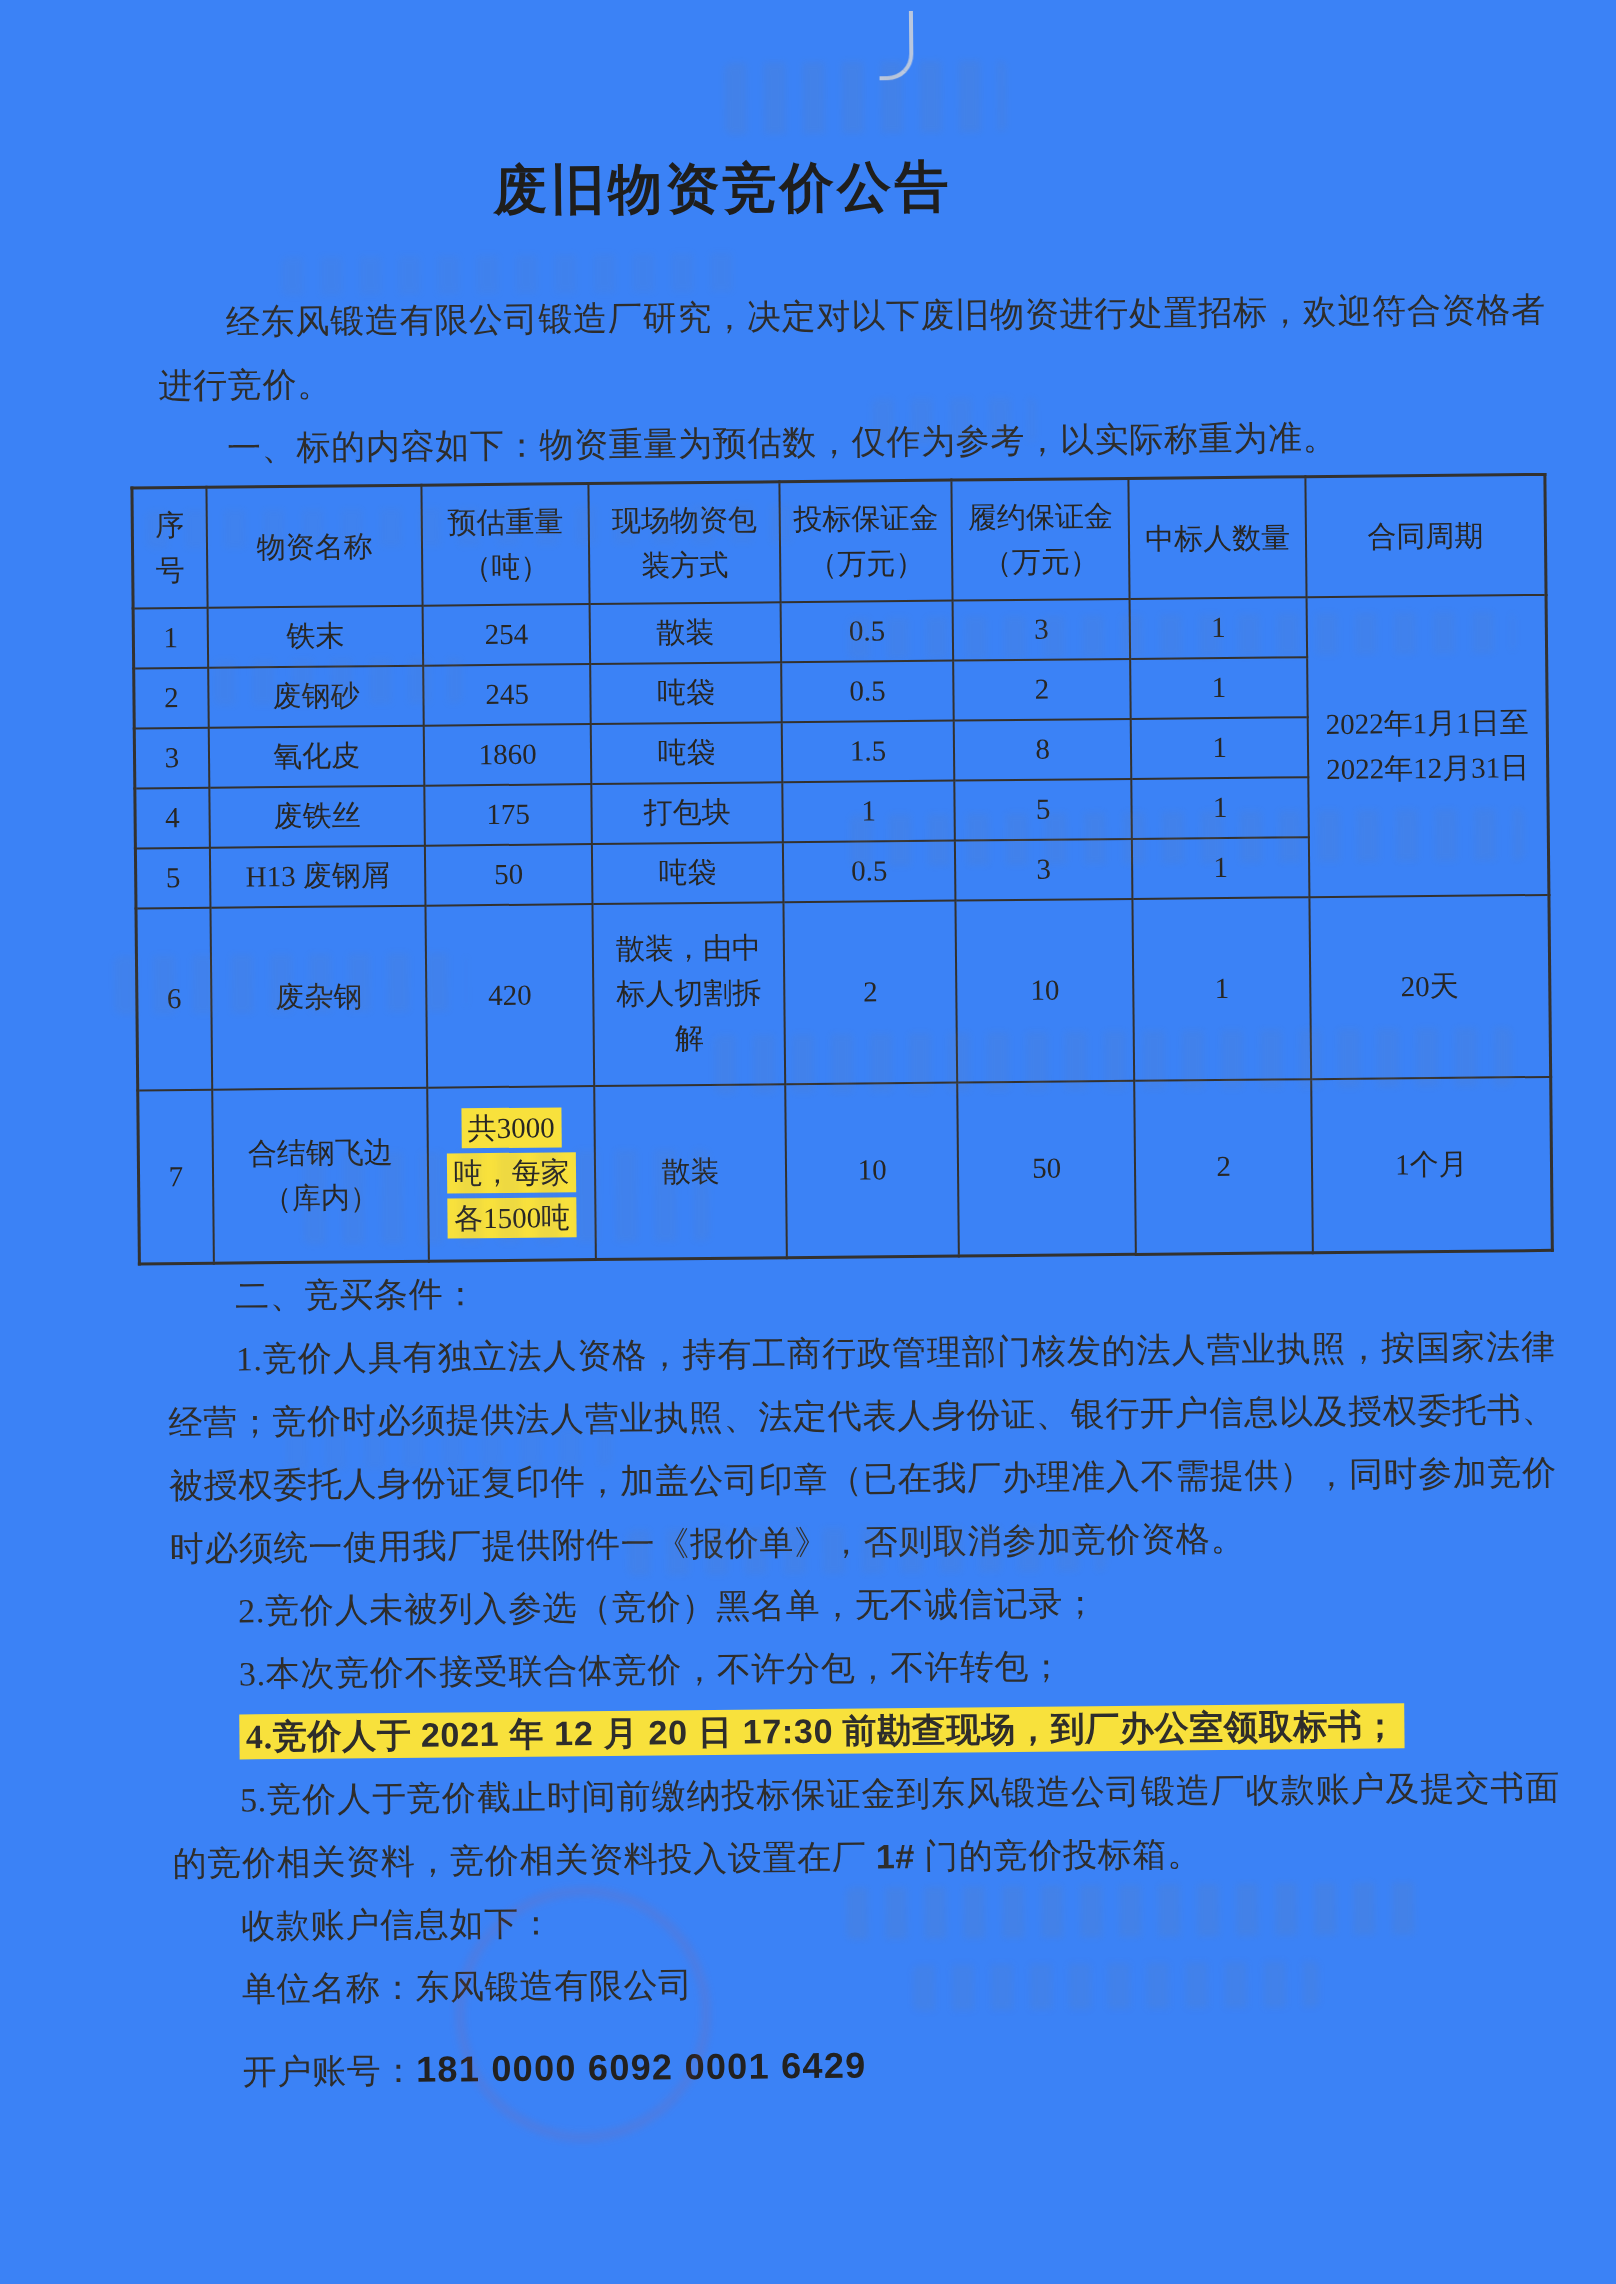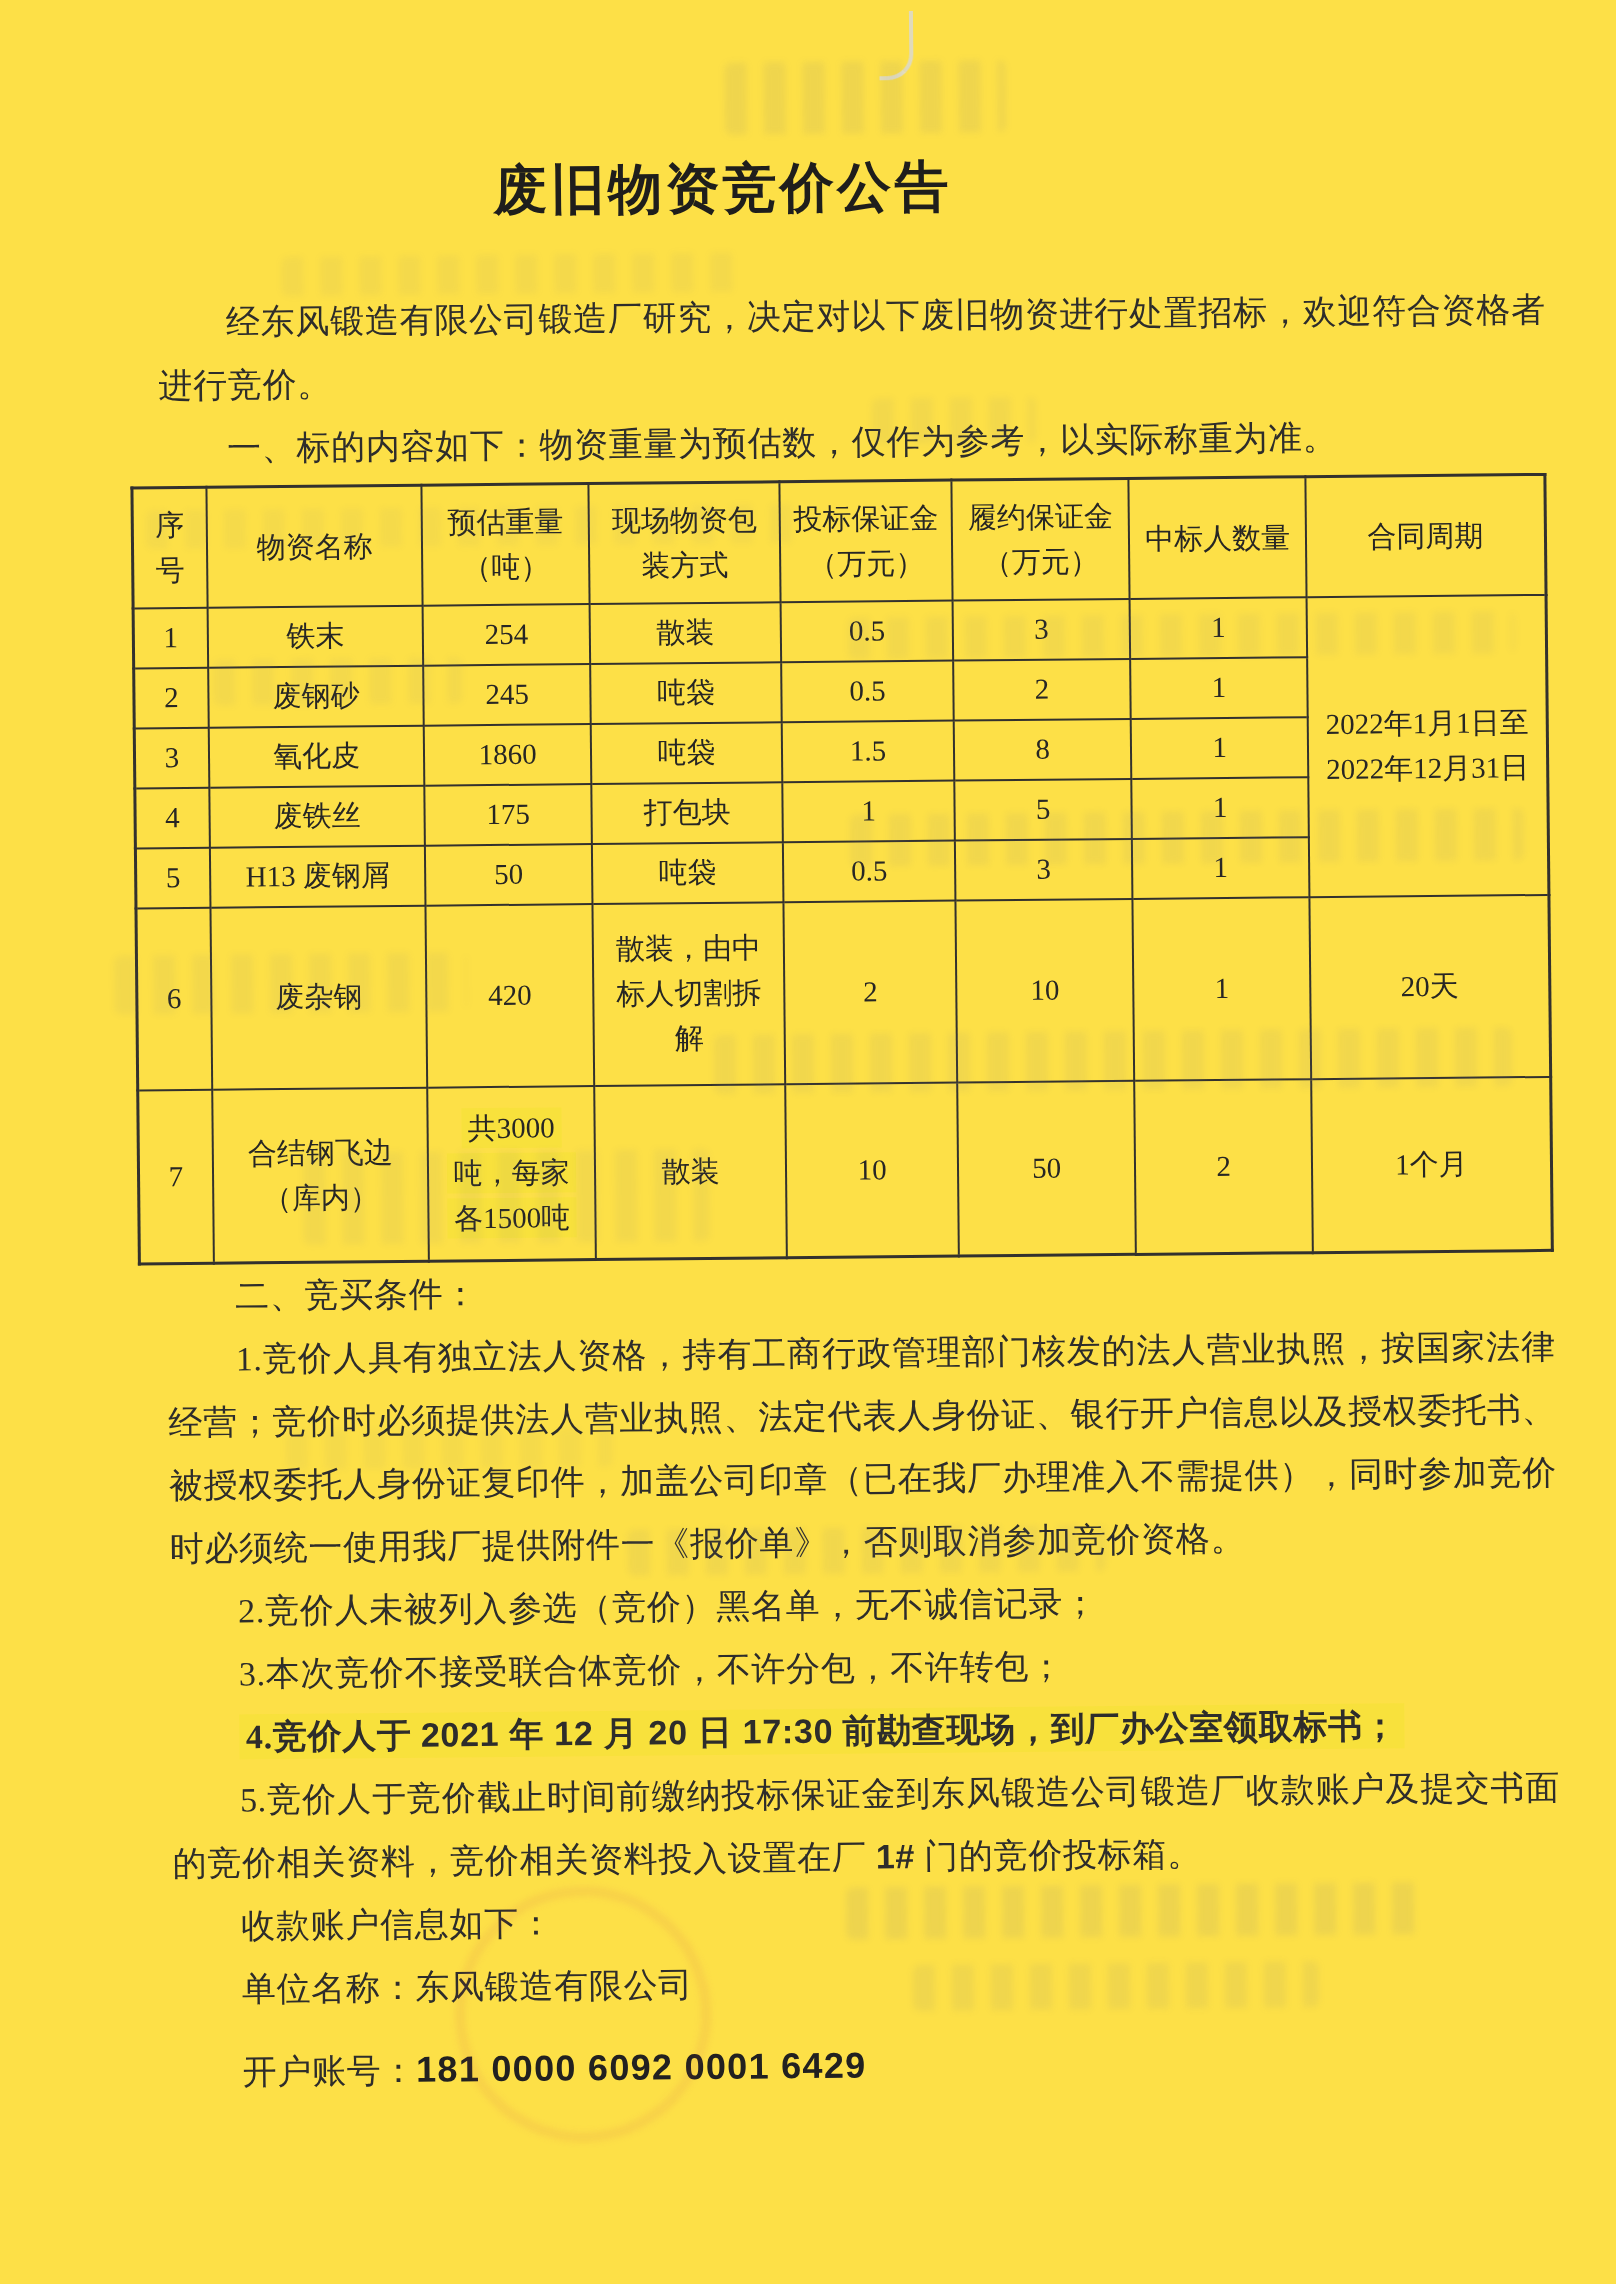--- a/index.html
+++ b/index.html
@@ -1,18 +1,18 @@
 <!DOCTYPE html>
 <html style="font-size:10.5px"><head>
 <meta charset="utf-8">
 <style>
   html,body { margin:0; padding:0; background:#e8e8e8; }
   .page {
     position:relative; width:1617px; height:2284px;
-    background:#fde047; overflow:hidden;
+    background:#3b82f6; overflow:hidden;
     font-family:"Liberation Serif","DejaVu Serif",serif;
     color:#2e2d2b;
   }
   .sheet { position:absolute; inset:0; transform:rotate(-0.55deg); transform-origin:50% 42%; }
   .content { padding:156px 65px 0 164px; }
 
   .doc-title {
     margin:0 auto; width:fit-content; transform:translateX(-128px);
     font-size:54px; font-weight:bold; letter-spacing:3.3px; color:#1f1e1c;
     line-height:1.2; white-space:nowrap;

